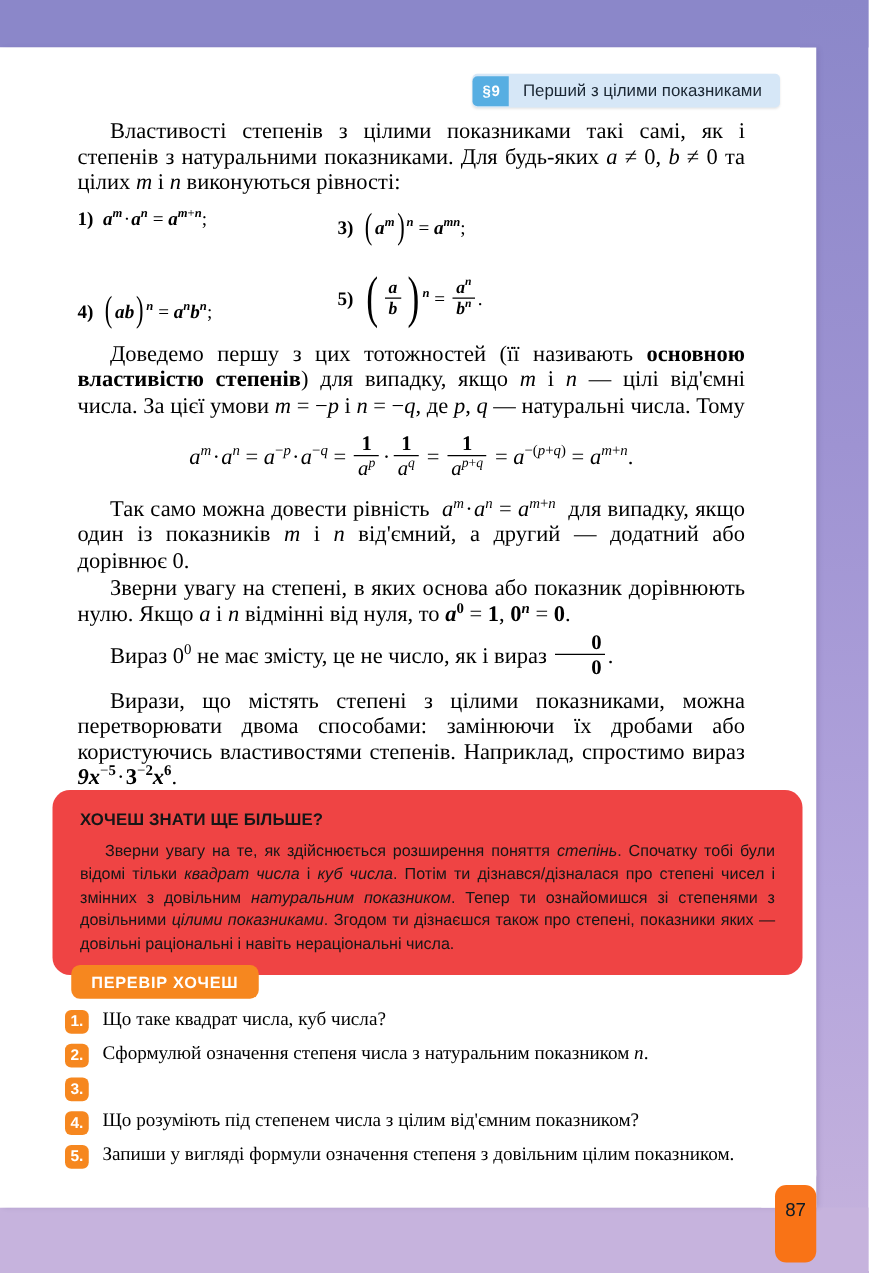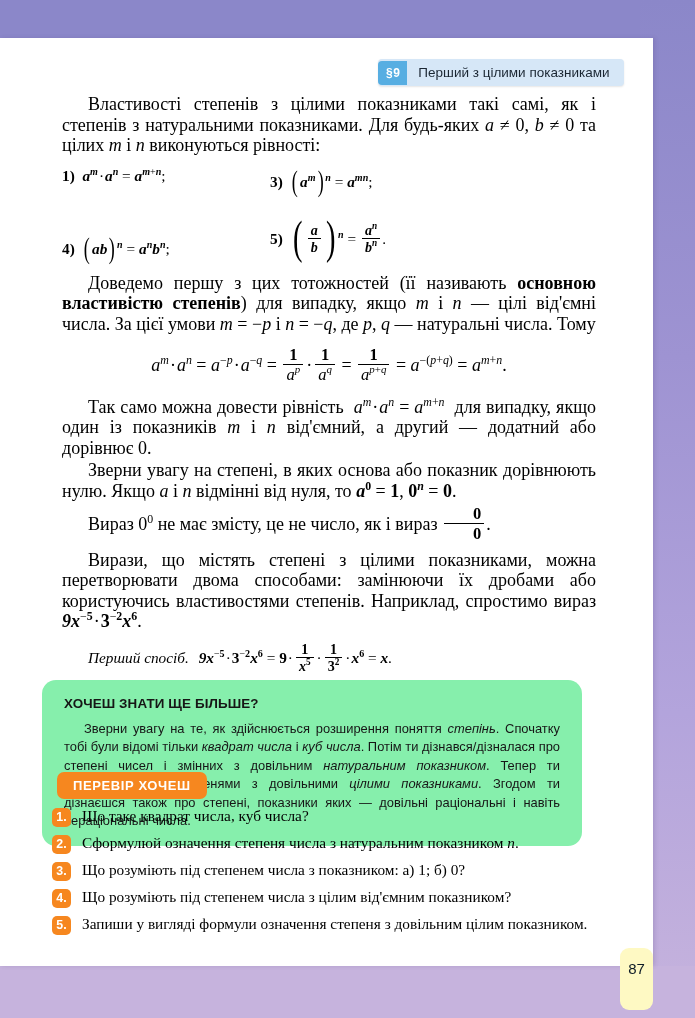--- a/index.html
+++ b/index.html
@@ -143,26 +143,25 @@
     position: relative;
     top: -0.06em;
   }
   .mdot { margin: 0 1px; }
 
   
   .know-box {
     position: absolute;
     left: 42px;
     top: 632px;
-    width: 540px;
-    background: #86efac;
+    width: 600px;
+    background: #ef4444;
     border-radius: 14px;
     padding: 16px 22px 16px 22px;
     box-sizing: border-box;
-    margin-top: 48px;
   }
   .know-title {
     font-family: "Liberation Sans", sans-serif;
     font-weight: bold;
     font-size: 13.4px;
     color: #161616;
     letter-spacing: .1px;
     margin-bottom: 9px;
   }
   .know-text {
@@ -222,21 +221,21 @@
     text-align: justify;
   }
 
   
   .pagenum {
     position: absolute;
     right: 42px;
     bottom: 8px;
     width: 33px;
     height: 62px;
-    background: #fef9c3;
+    background: #f97316;
     border-radius: 9px;
     color: #0d1b26;
     font-family: "Liberation Sans", sans-serif;
     font-size: 15px;
     display: flex;
     align-items: center;
     justify-content: center;
     padding-bottom: 22px;
     box-sizing: border-box;
   }
@@ -366,21 +365,20 @@
     <div class="qitem">
       <span class="qnum">1.</span>
       <span class="qtext">Що таке квадрат числа, куб числа?</span>
     </div>
     <div class="qitem">
       <span class="qnum">2.</span>
       <span class="qtext">Сформулюй означення степеня числа з натуральним показником <i class="v">n</i>.</span>
     </div>
     <div class="qitem">
       <span class="qnum">3.</span>
-      <span class="qtext">Що розуміють під степенем числа з показником: а) 1; б) 0?</span>
     </div>
     <div class="qitem">
       <span class="qnum">4.</span>
       <span class="qtext">Що розуміють під степенем числа з цілим від'ємним показником?</span>
     </div>
     <div class="qitem">
       <span class="qnum">5.</span>
       <span class="qtext" style="width:510px;">Запиши у вигляді формули означення степеня з довільним цілим показником.</span>
     </div>
   </div>

